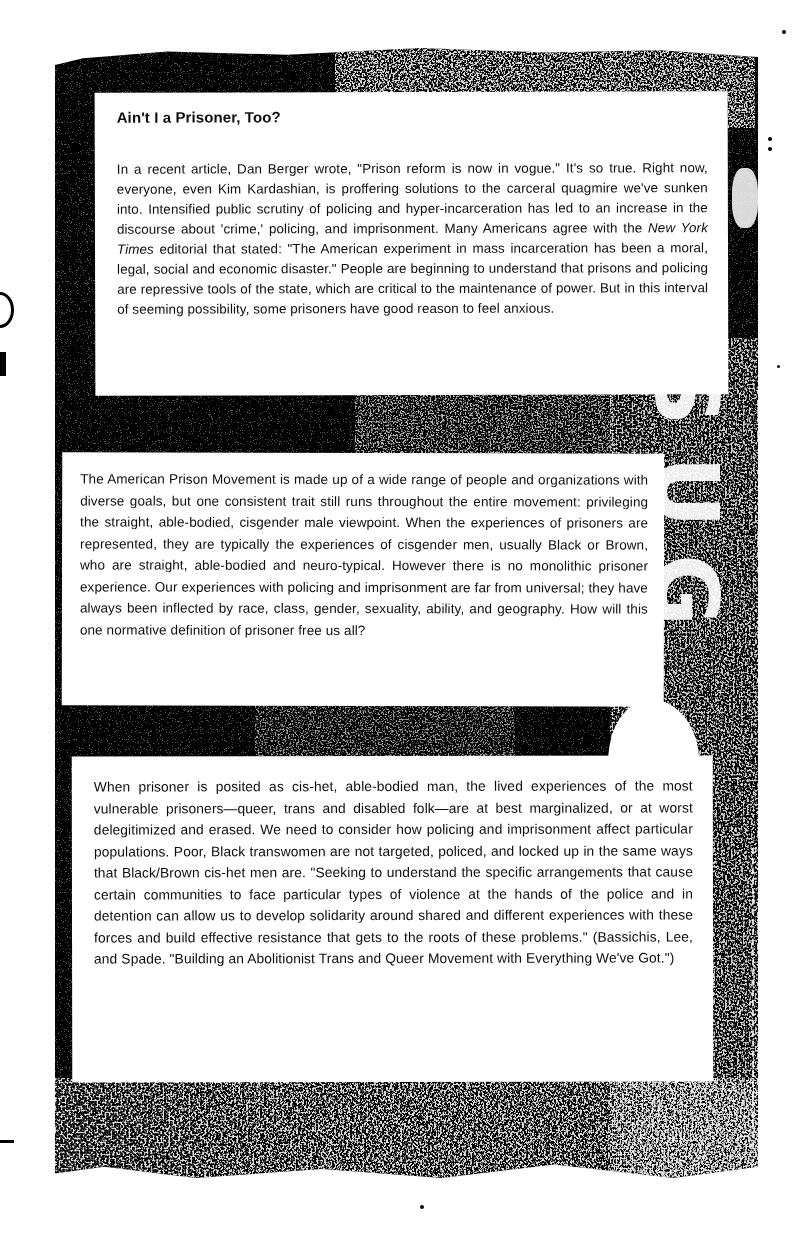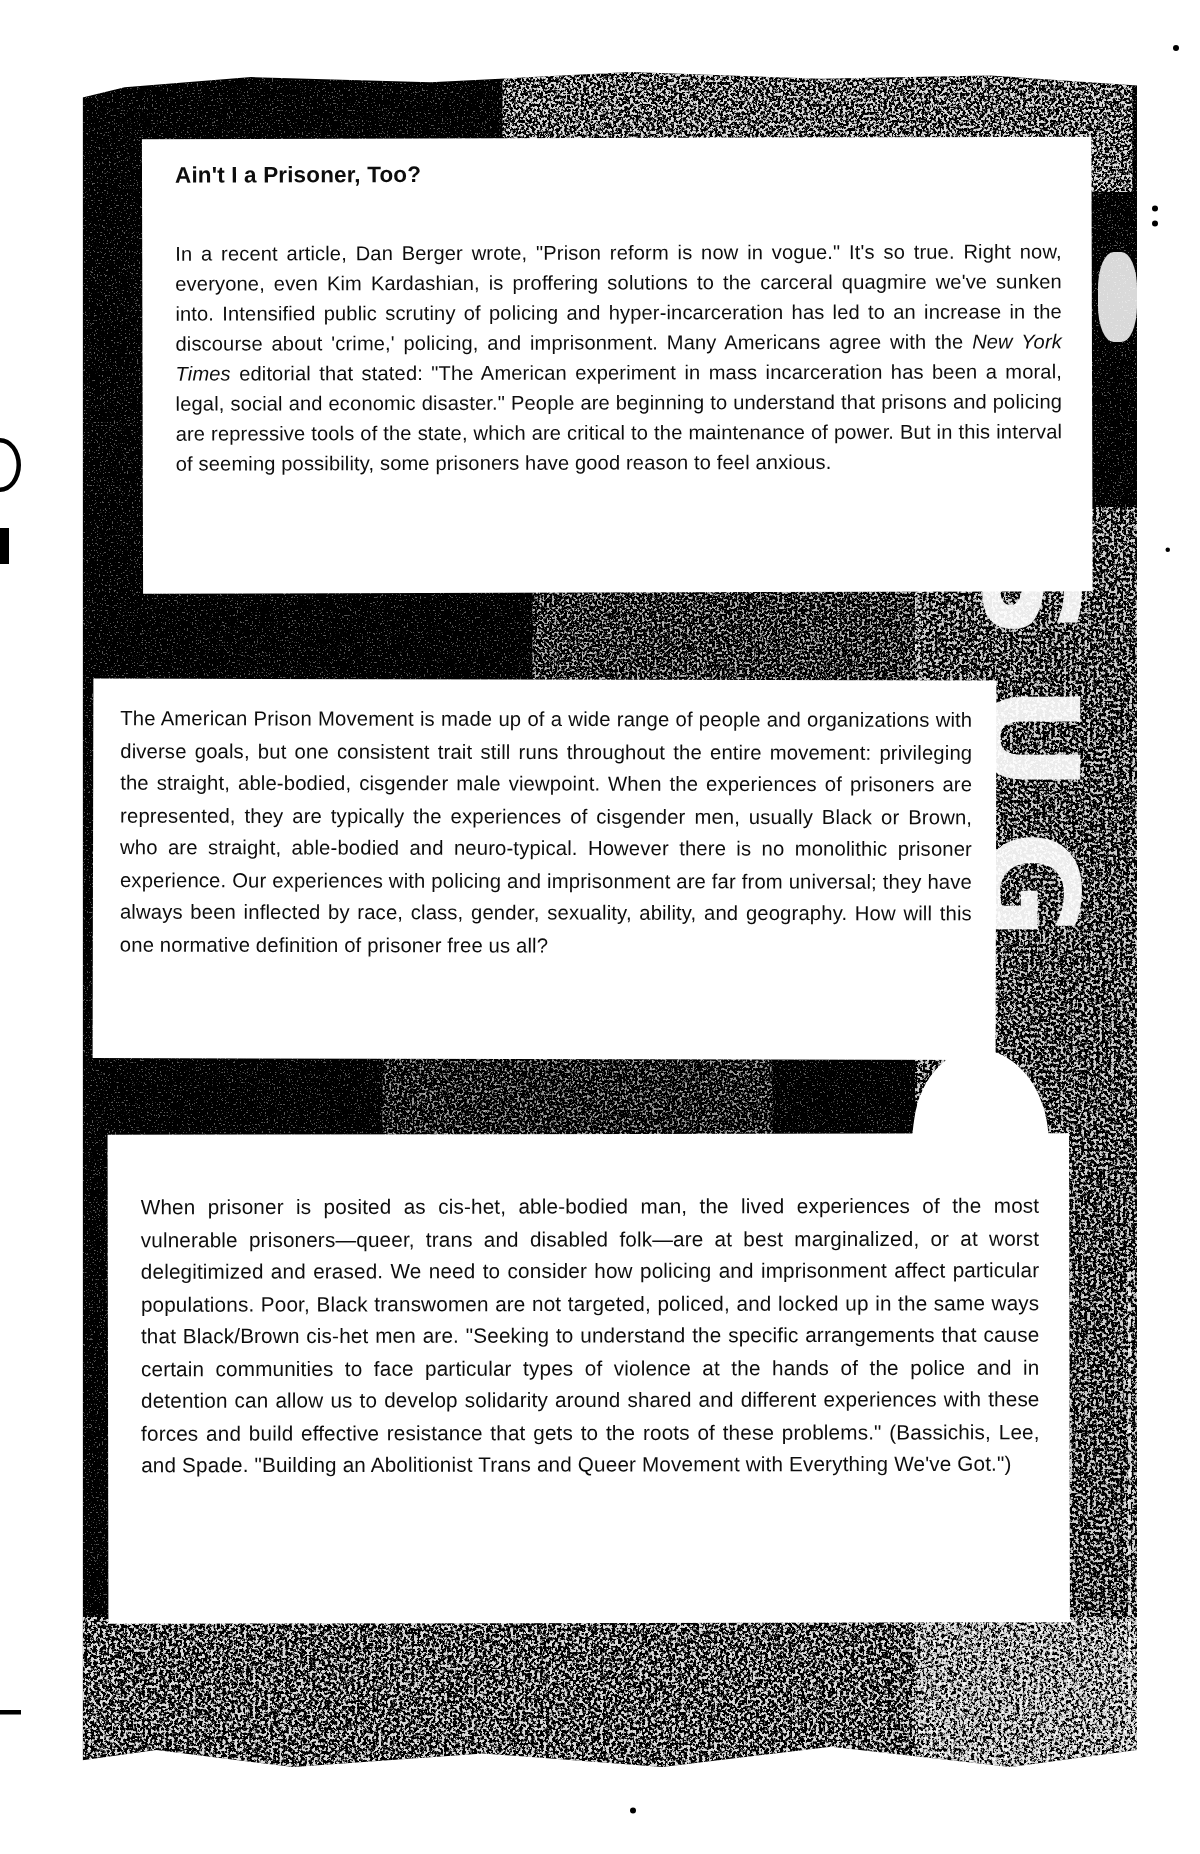--- a/index.html
+++ b/index.html
@@ -41,21 +41,21 @@
     position: absolute; background: #fff; color: #0d0d0d;
     text-align: justify; letter-spacing: .1px;
   }
   .box-1 { left: 95px; top: 92px; width: 633px; height: 303px; padding: 16px 20px 12px 22px; transform: rotate(-.15deg); }
   .box-2 { left: 62px; top: 453px; width: 602px; height: 253px; padding: 16px 16px 12px 18px; transform: rotate(.12deg); }
   .box-3 { left: 72px; top: 756px; width: 641px; height: 326px; padding: 20px 20px 16px 22px; transform: rotate(-.1deg); }
 
   .box-title { font-weight: bold; font-size: 15px; margin-bottom: 34px; text-align: left; }
   .box-1 p { font-size: 13.4px; line-height: 20px; }
   .box-2 p { font-size: 13.5px; line-height: 21.5px; }
-  .box-3 p { font-size: 13.8px; line-height: 21.5px; margin-top: 18px; }
+  .box-3 p { font-size: 13.8px; line-height: 21.5px; }
   .em-title { font-style: italic; }
 
   
   .hole-mark { position: absolute; left: -14px; top: 292px; width: 28px; height: 36px;
     border: 3px solid #000; border-radius: 50%; background: #fff; }
   .left-tick { position: absolute; left: 0; top: 352px; width: 6px; height: 24px; background: #000; }
   .dot { position: absolute; background: #000; border-radius: 50%; }
   .dot-tr { right: 14px; top: 30px; width: 4px; height: 4px; }
   .dot-r1 { right: 28px; top: 137px; width: 4px; height: 4px; }
   .dot-r2 { right: 28px; top: 147px; width: 4px; height: 4px; }

